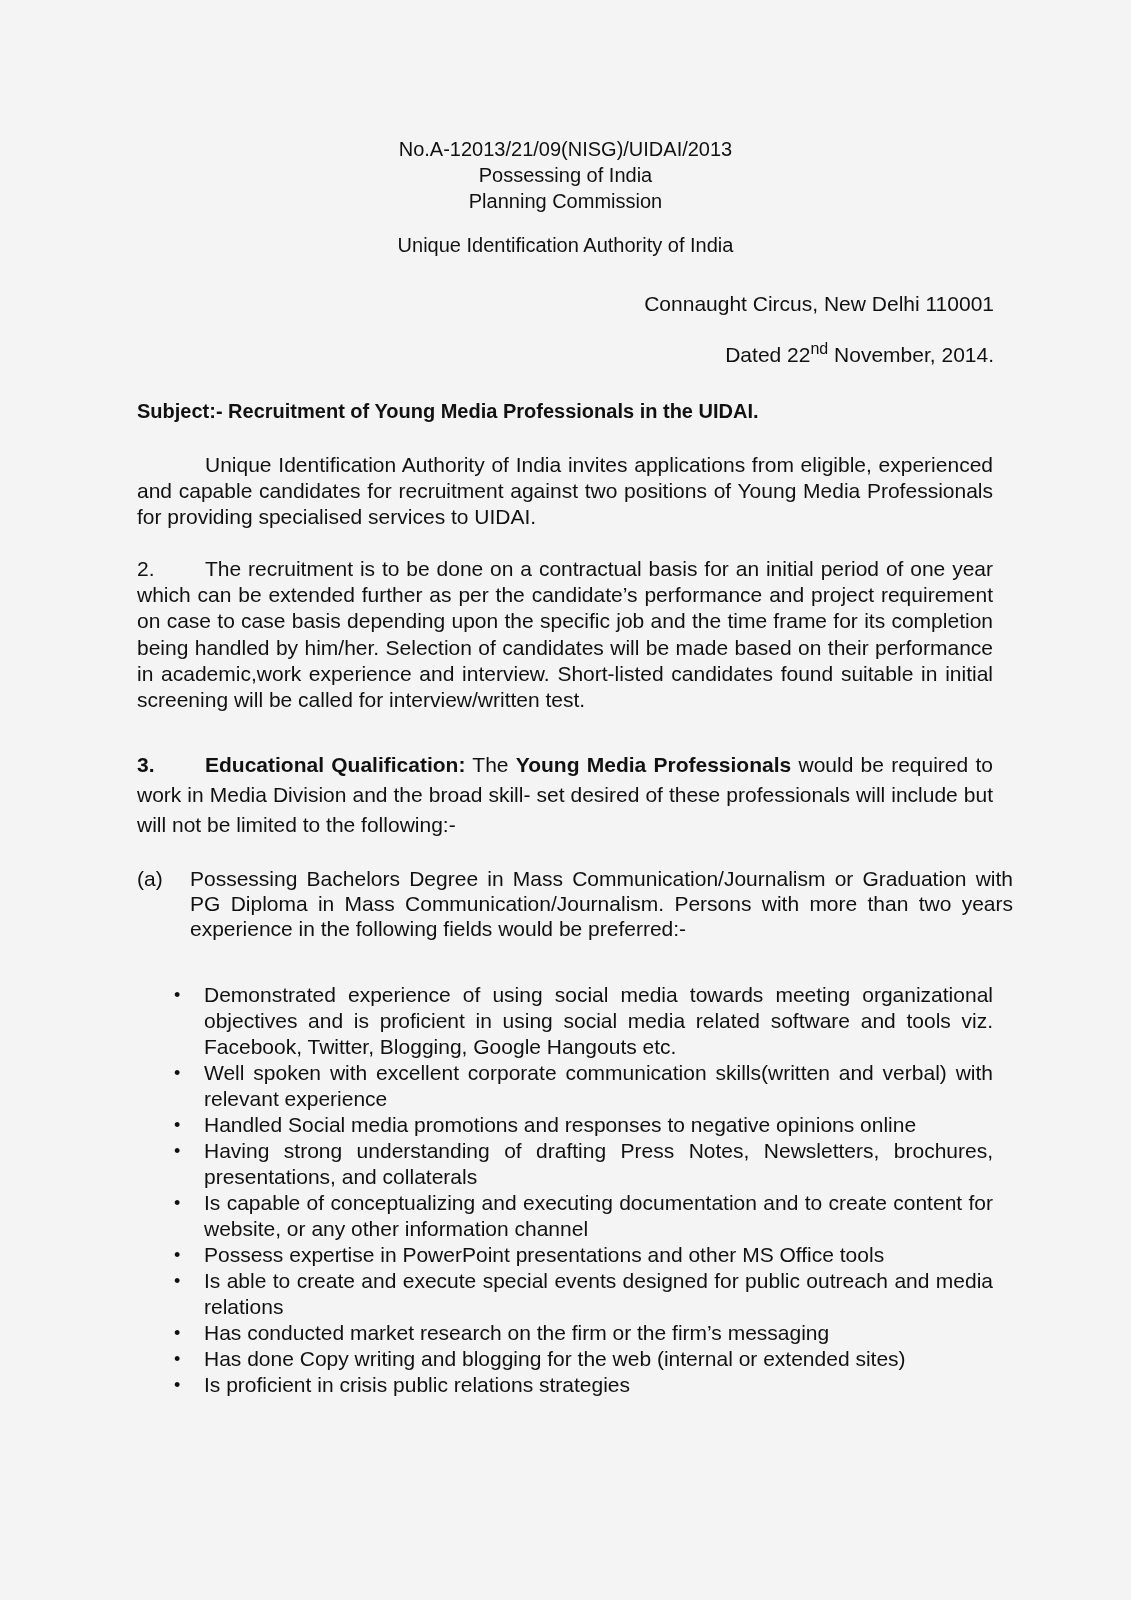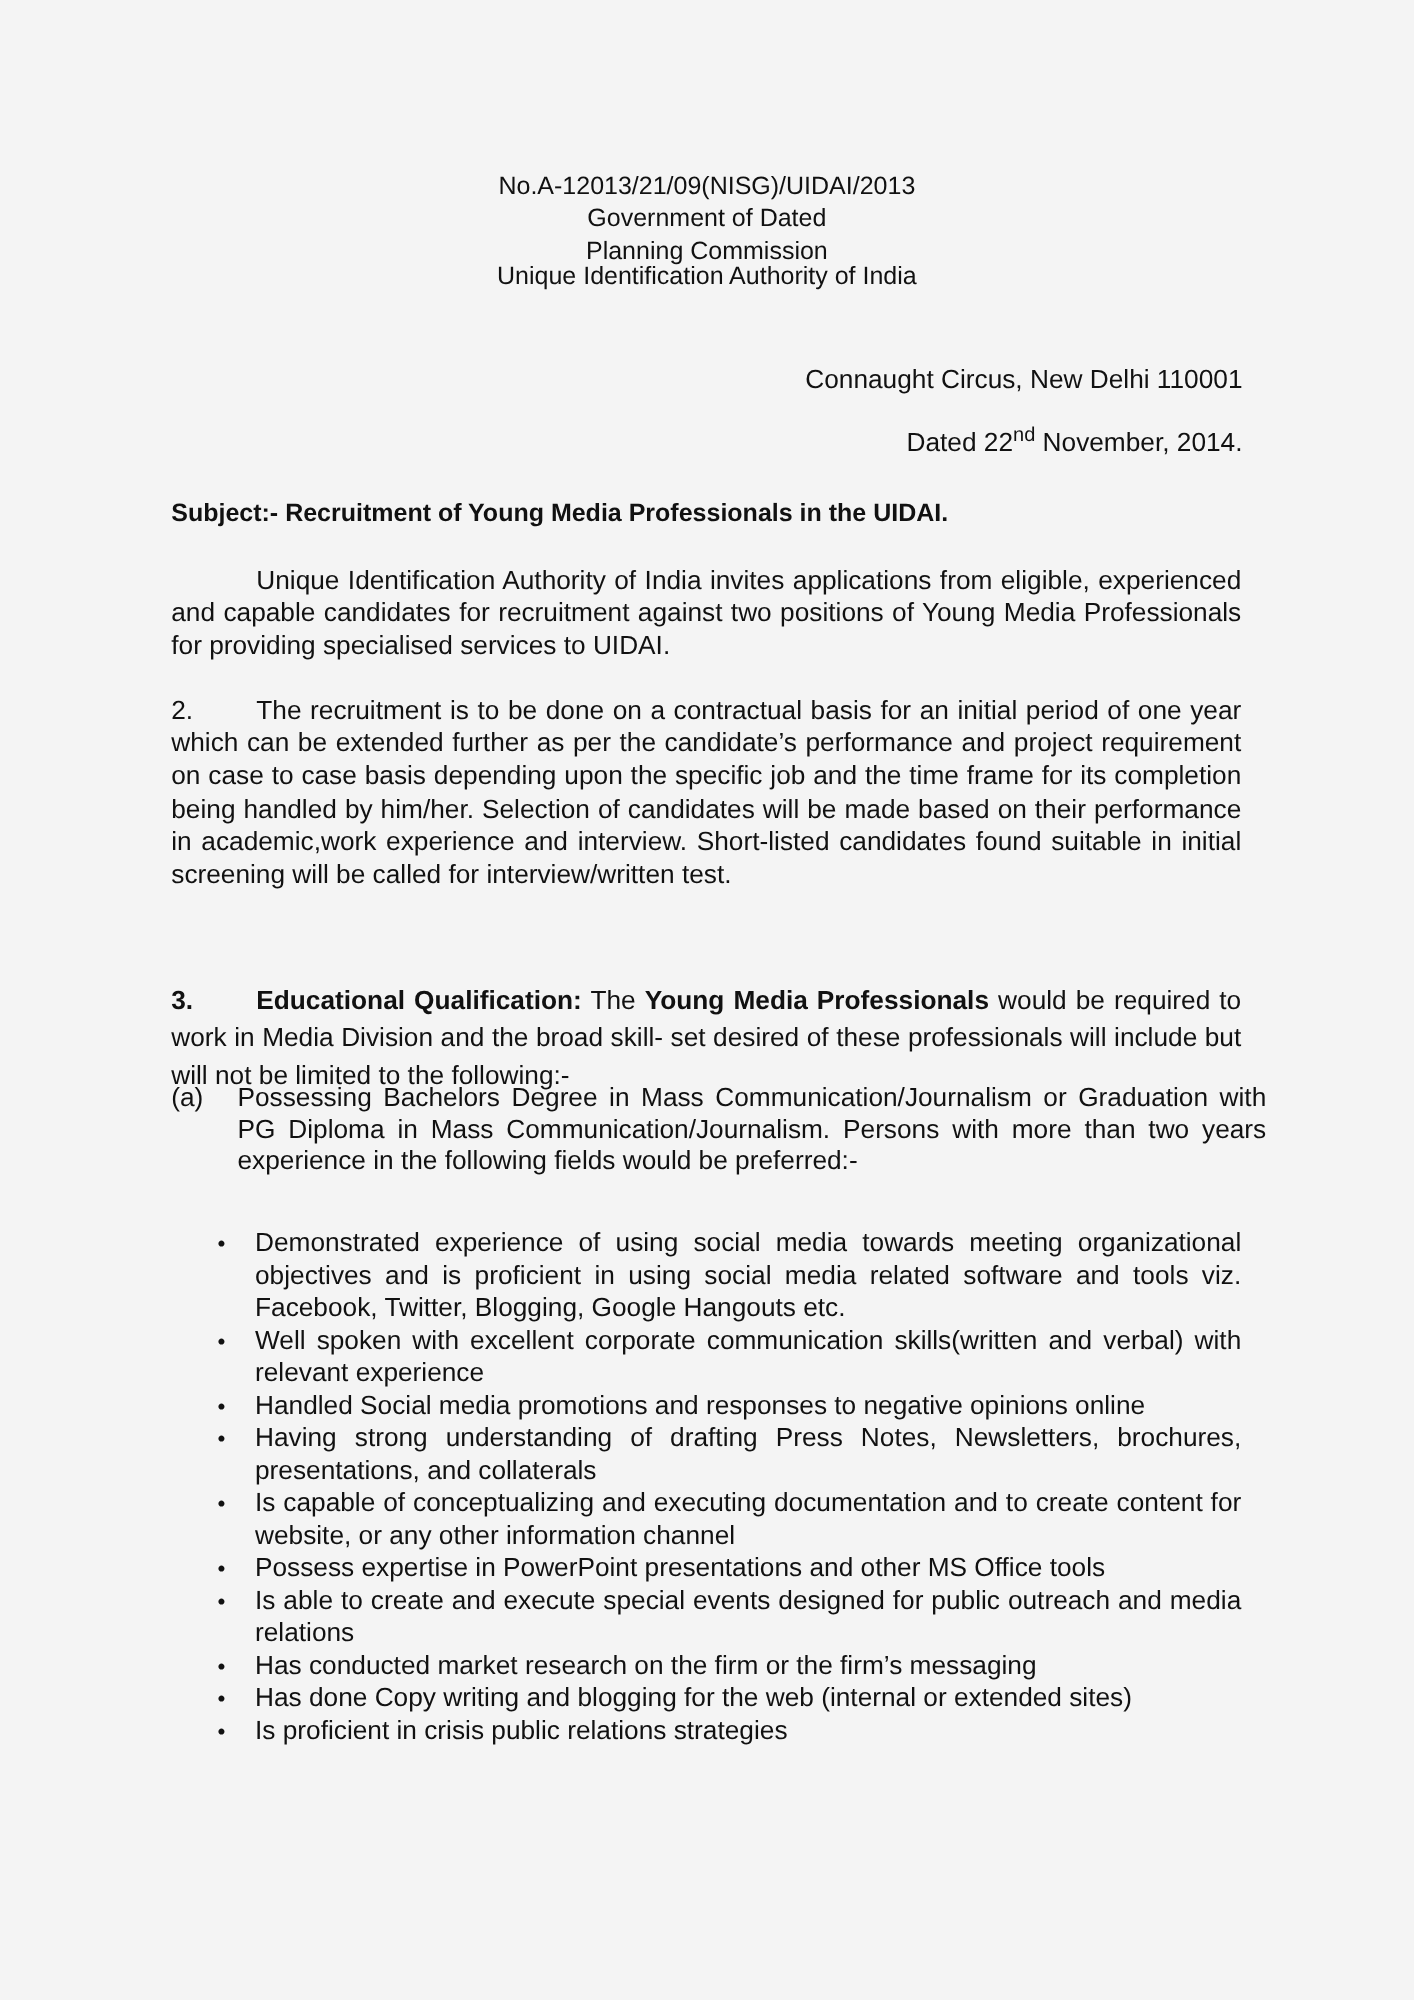--- a/index.html
+++ b/index.html
@@ -13,37 +13,37 @@
   }
   .page { position: absolute; left: 0; top: 0; width: 1131px; height: 1600px; }
   .center-line { position: absolute; left: 0; width: 1131px; text-align: center; font-size: 20px; line-height: 26px; }
   .right-line { position: absolute; right: 137px; text-align: right; font-size: 21px; line-height: 26px; white-space: nowrap; }
   sup { font-size: 16px; line-height: 0; }
   .subject { position: absolute; left: 137px; top: 400px; font-size: 20px; font-weight: bold; white-space: nowrap; }
   .para { position: absolute; left: 137px; width: 856px; font-size: 21px; line-height: 26.2px; text-align: justify; }
   .indent { display: inline-block; width: 68px; }
   .num { display: inline-block; width: 68px; }
   .b { font-weight: bold; }
-  .para3 { line-height: 30px; margin-top: 36px; }
+  .para3 { line-height: 30px; }
   .item-a { position: absolute; left: 137px; width: 876px; font-size: 21px; line-height: 25px; }
   .item-a .lbl { position: absolute; left: 0; top: 0; }
   .item-a .txt { margin-left: 53px; display: block; text-align: justify; }
   ul.bullets { position: absolute; left: 170px; top: 982px; width: 823px; margin: 0; padding: 0; list-style: none; font-size: 21px; line-height: 26px; }
   ul.bullets li { position: relative; padding-left: 34px; text-align: justify; }
   ul.bullets li .dot { position: absolute; left: 4px; top: 0; font-size: 18px; }
 </style>
 </head>
 <body>
 
 <div class="page">
 
   <div class="center-line" style="top:136px;">No.A-12013/21/09(NISG)/UIDAI/2013</div>
-  <div class="center-line" style="top:162px;">Government of Dated</div>
+  <div class="center-line" style="top:162px;">Possessing of India</div>
   <div class="center-line" style="top:188px;">Planning Commission</div>
-  <div class="center-line" style="top:208px;">Unique Identification Authority of India</div>
+  <div class="center-line" style="top:232px;">Unique Identification Authority of India</div>
 
   <div class="right-line" style="top:291px;">Connaught Circus, New Delhi 110001</div>
 
   <div class="right-line" style="top:342px;"><span>Dated 22</span><sup>nd</sup><span> November, 2014.</span></div>
 
   <div class="subject">Subject:-  Recruitment of Young Media Professionals in the UIDAI.</div>
 
   <div class="para" style="top:452px;"><span class="indent"></span><span>Unique Identification Authority of India invites applications from eligible, experienced and capable candidates for recruitment against two positions of Young Media Professionals for providing specialised services to UIDAI.</span></div>
 
   <div class="para" style="top:556px;"><span class="num">2.</span><span>The recruitment is to be done on a contractual basis for an initial period of one year which can be extended further as per the candidate’s performance and project requirement on case to case basis depending upon the specific job and the time frame for its completion being handled by him/her. Selection of candidates will be made based on their performance in academic,work experience and interview. Short-listed candidates found suitable in initial screening will be called for interview/written test.</span></div>

